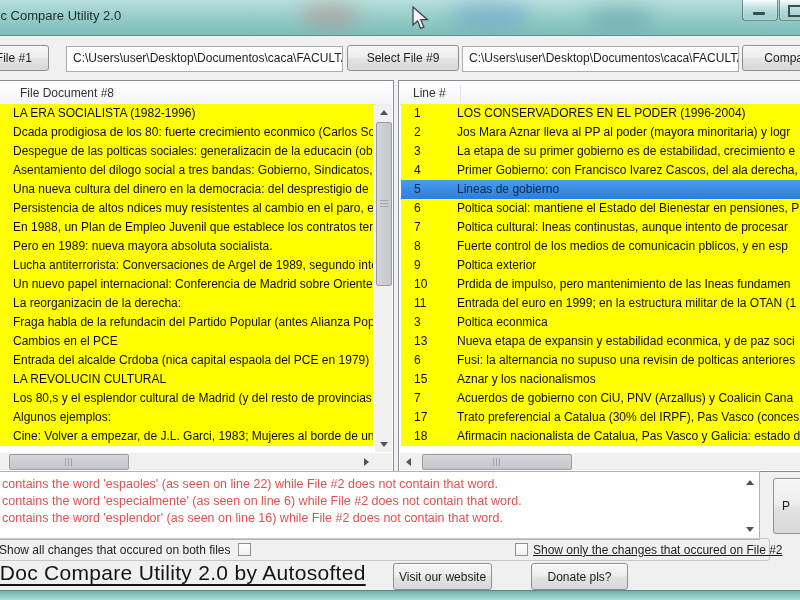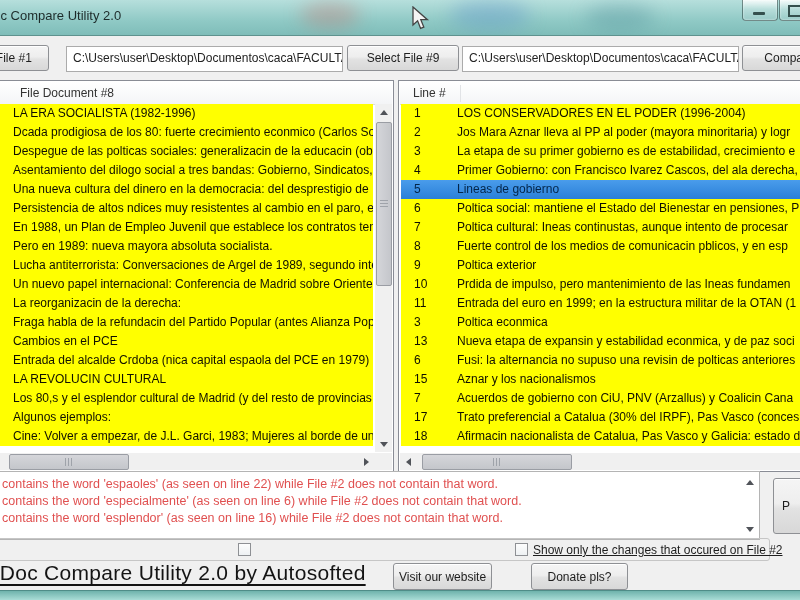--- a/index.html
+++ b/index.html
@@ -260,20 +260,21 @@
           <div class="tri-down"></div>
         </div>
     </div>
   </div>
   <div class="btn" style="left:773px;top:478px;width:70px;height:54px;justify-content:flex-start;padding-left:8px;">
     <span>P</span>
   </div>
 
   <div class="groupbox" style="left:-20px;top:538px;width:788px;height:21px;">
 
+    <div class="cb-label" style="left:18px;top:4px;">Show all changes that occured on both files</div>
     <div class="cb-box" style="left:257px;top:4px;"></div>
     <div class="cb-box" style="left:534px;top:4px;"></div>
     <div class="cb-label" style="left:552px;top:4px;text-decoration:underline;">Show only the changes that occured on File #2</div>
   </div>
 
   <div class="brand" style="left:-40px;top:561px;">TextDoc Compare Utility 2.0 by Autosofted</div>
   <div class="btn" style="left:531px;top:563px;width:95px;height:25px;">
     <span>Donate pls?</span>
   </div>
   <div class="btn" style="left:393px;top:563px;width:97px;height:25px;">

